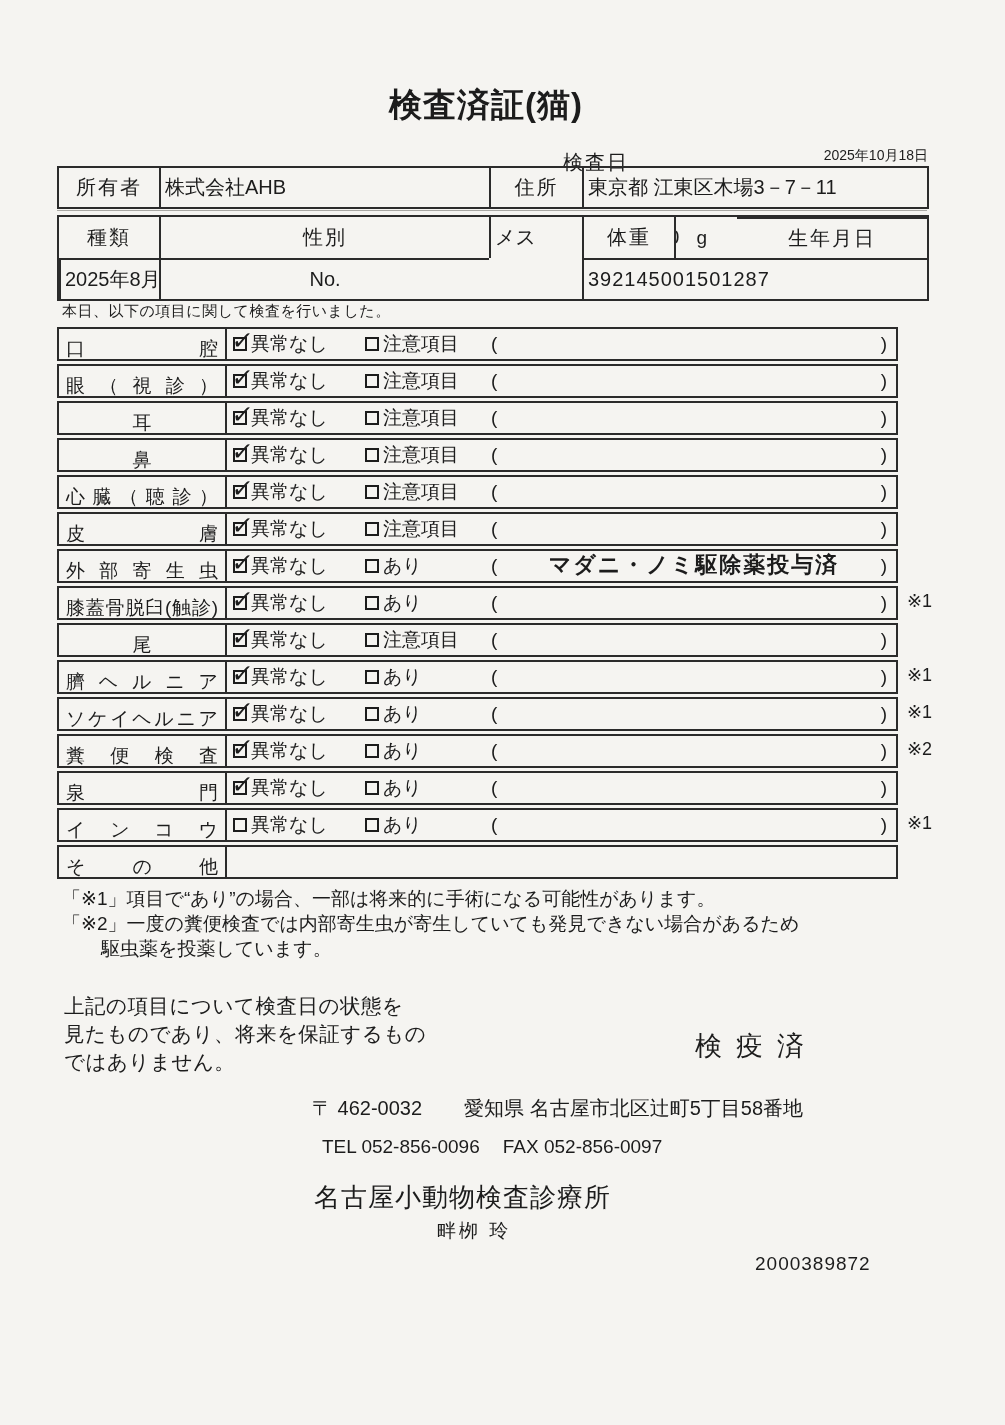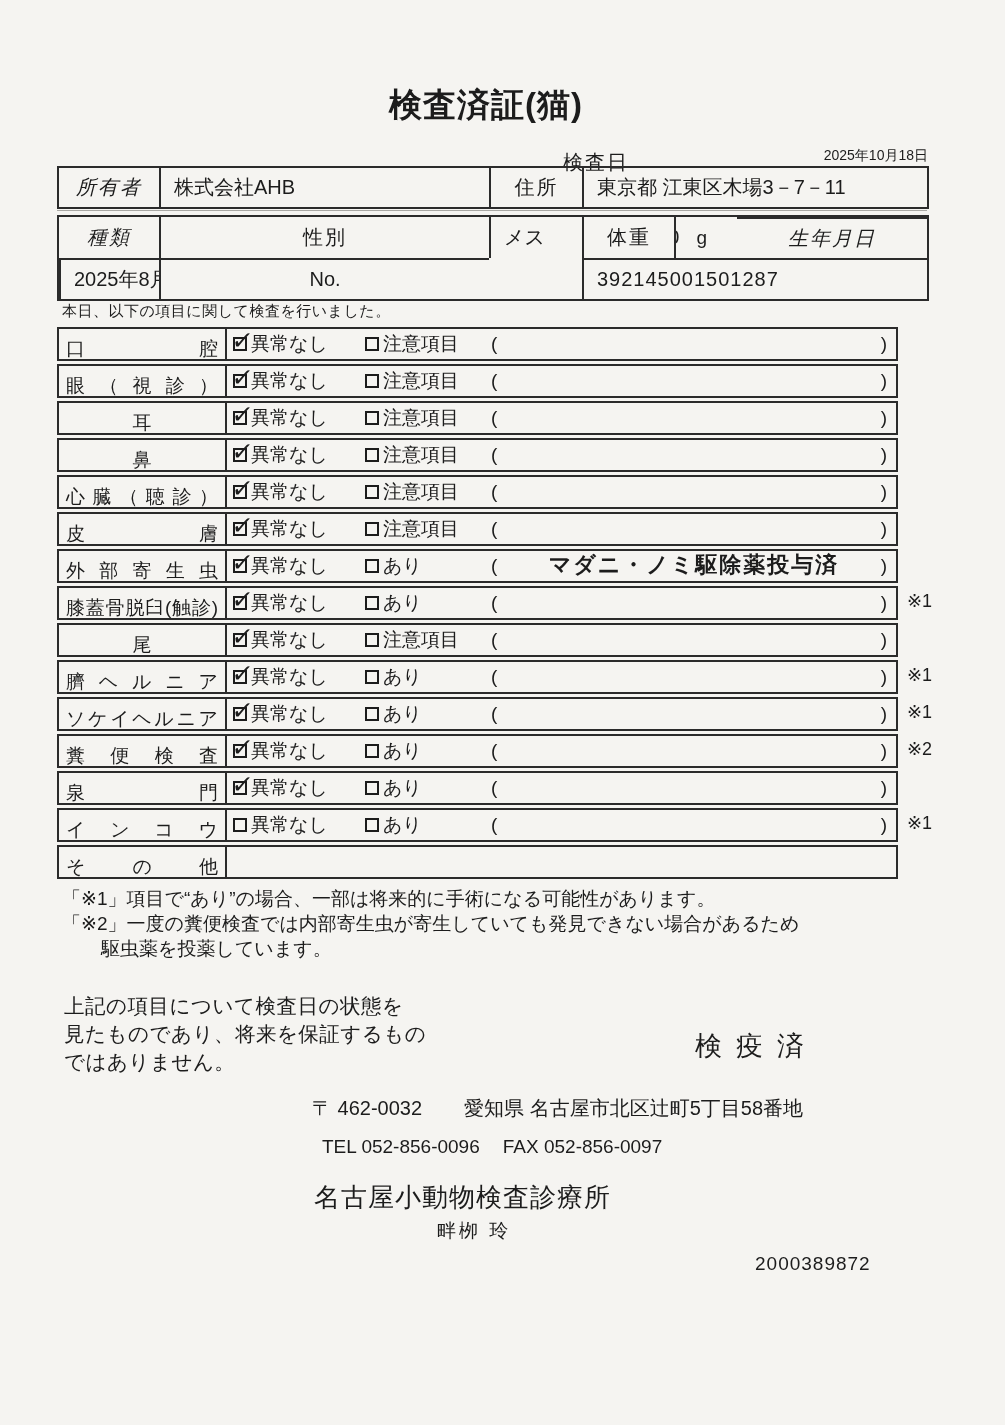--- a/index.html
+++ b/index.html
@@ -15,25 +15,25 @@
   .title { left:389px; top:83px; font-size:33px; font-weight:600; letter-spacing:1px; }
   .insp-date-label { left:563px; top:149px; font-size:20px; letter-spacing:2px; }
   .insp-date-value { right:77px; top:147px; font-size:14px; }
 
   
   .hgrid { display:grid; border:2px solid #2b2b2b; background:transparent; }
   .hgrid > div {
     display:flex; align-items:center; font-size:20px;
     border-left:2px solid #2b2b2b; overflow:hidden; white-space:nowrap;
   }
-  .hgrid > div.first { border-left:none;font-style:italic; }
+  .hgrid > div.first { border-left:none; }
   .hgrid > div.toprow { border-top:none; }
   .hgrid > div.row2 { border-top:2px solid #2b2b2b; }
   .lab { justify-content:center; letter-spacing:2px; }
-  .val { padding-left:13px; }
+  .val { padding-left:4px; }
 
   .t1 { left:57px; top:166px; width:868px; height:39px; grid-template-columns:100px 330px 93px 1fr; }
   .sep-line { left:57px; top:210px; width:870px; height:1px; background:#a9a8a4; }
   .t2 { left:57px; top:215px; width:868px; height:82px;
         grid-template-columns:100px 330px 93px 92px 63px 1fr; grid-auto-rows:1fr; }
   .wcell { justify-content:flex-end; padding-right:30px; }
   .wunit { margin-left:17px; font-size:19px; }
   .nocell { justify-content:center; font-size:19px; }
   .numcell { grid-column:4 / 7; letter-spacing:1px; font-size:21px; }
 

